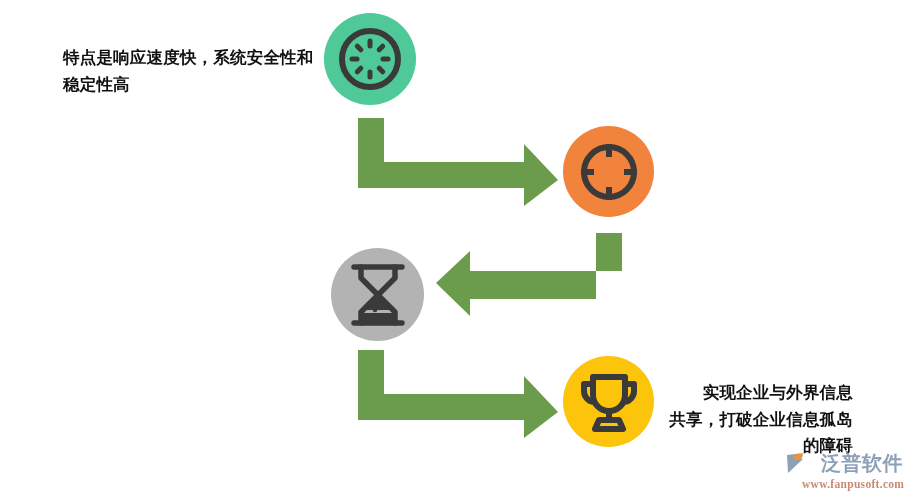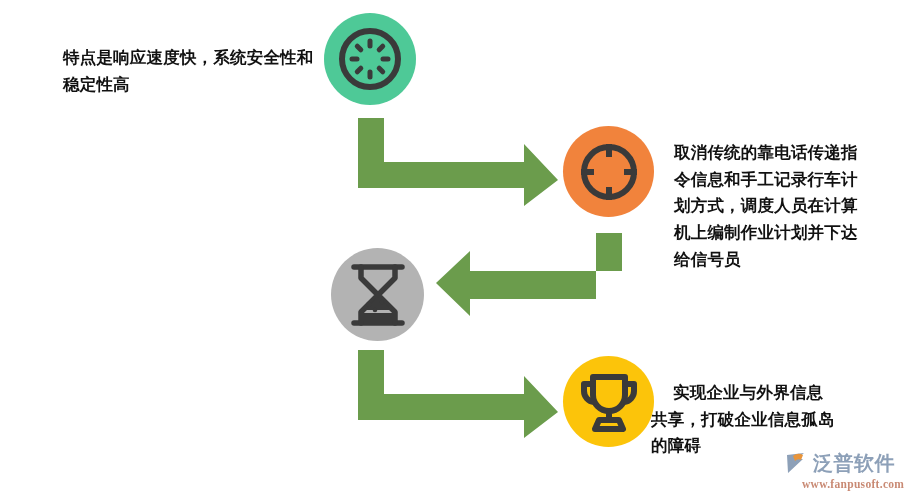--- a/index.html
+++ b/index.html
@@ -49,38 +49,38 @@
     color: #111111;
     font-size: 16.5px;
     line-height: 1.62;
     font-weight: 600;
     letter-spacing: 0.2px;
     white-space: pre-wrap;
   }
   #caption-green  { left: 63px;  top: 45px;  width: 262px; text-align: left; }
   #caption-orange { left: 674px; top: 140px; width: 186px; text-align: left; }
   #caption-gray   { left: 160px; top: 281px; width: 166px; text-align: left; text-indent: 22px; }
-  #caption-yellow { left: 651px; top: 380px; width: 186px; text-align: left; text-indent: 22px; }
+  #caption-yellow { left: 667px; top: 380px; width: 186px; text-align: right; text-indent: 22px; }
 
   
   #watermark {
     position: absolute;
     left: 784px;
     top: 446px;
     width: 130px;
     height: 48px;
     display: flex;
     flex-direction: column;
     align-items: flex-start;
     justify-content: center;
   }
   #watermark-row {
     display: flex;
     align-items: center;
-    gap: 3px;
+    gap: 11px;
   }
   #watermark-name {
     color: #8DA0B8;
     font-size: 20px;
     font-weight: 700;
     letter-spacing: 0.5px;
     line-height: 1;
   }
   #watermark-url {
     color: #C98A74;
@@ -168,21 +168,20 @@
         <path d="M16,13 L7,13 L7,20 A11,11 0 0 0 17,31"></path>
         <path d="M48,13 L57,13 L57,20 A11,11 0 0 1 47,31"></path>
         <line x1="32" y1="40" x2="32" y2="48"></line>
         <path d="M18,58 L22,49 L42,49 L46,58 Z"></path>
       </g>
     </svg>
   </div>
 
   <div class="caption" id="caption-green">特点是响应速度快，系统安全性和稳定性高</div>
 
-  <div class="caption" id="caption-orange">取消传统的靠电话传递指令信息和手工记录行车计划方式，调度人员在计算机上编制作业计划并下达给信号员</div>
 
 
   <div class="caption" id="caption-yellow">实现企业与外界信息共享，打破企业信息孤岛的障碍</div>
 
   <div id="watermark">
     <div id="watermark-row">
       <svg width="26" height="24" viewBox="0 0 26 24">
         <path d="M3,4 L20,2 L13,8 L19,8 L4,22 Z" fill="#8DA0B8"></path>
         <path d="M9,5 A9,9 0 0 1 19,4 L17,9 A5,5 0 0 0 11,10 Z" fill="#E8943A"></path>
       </svg>

